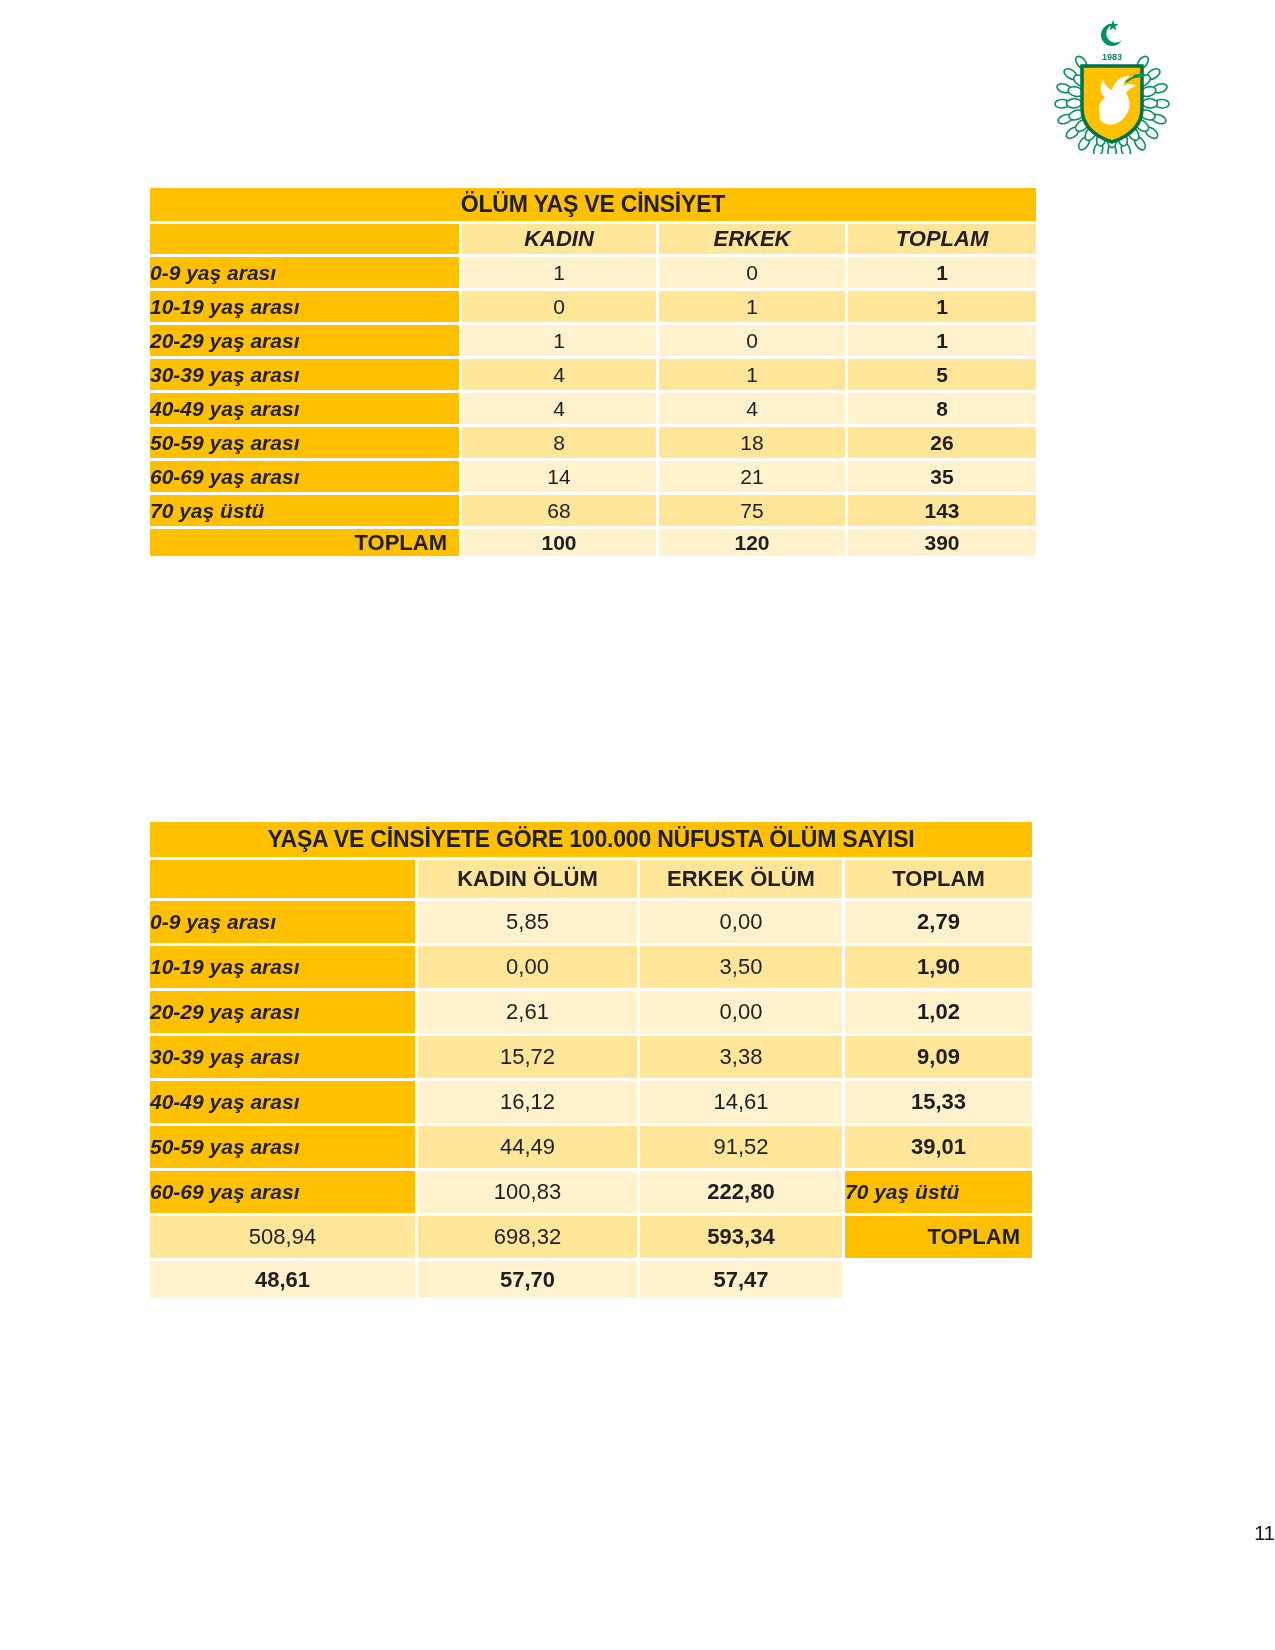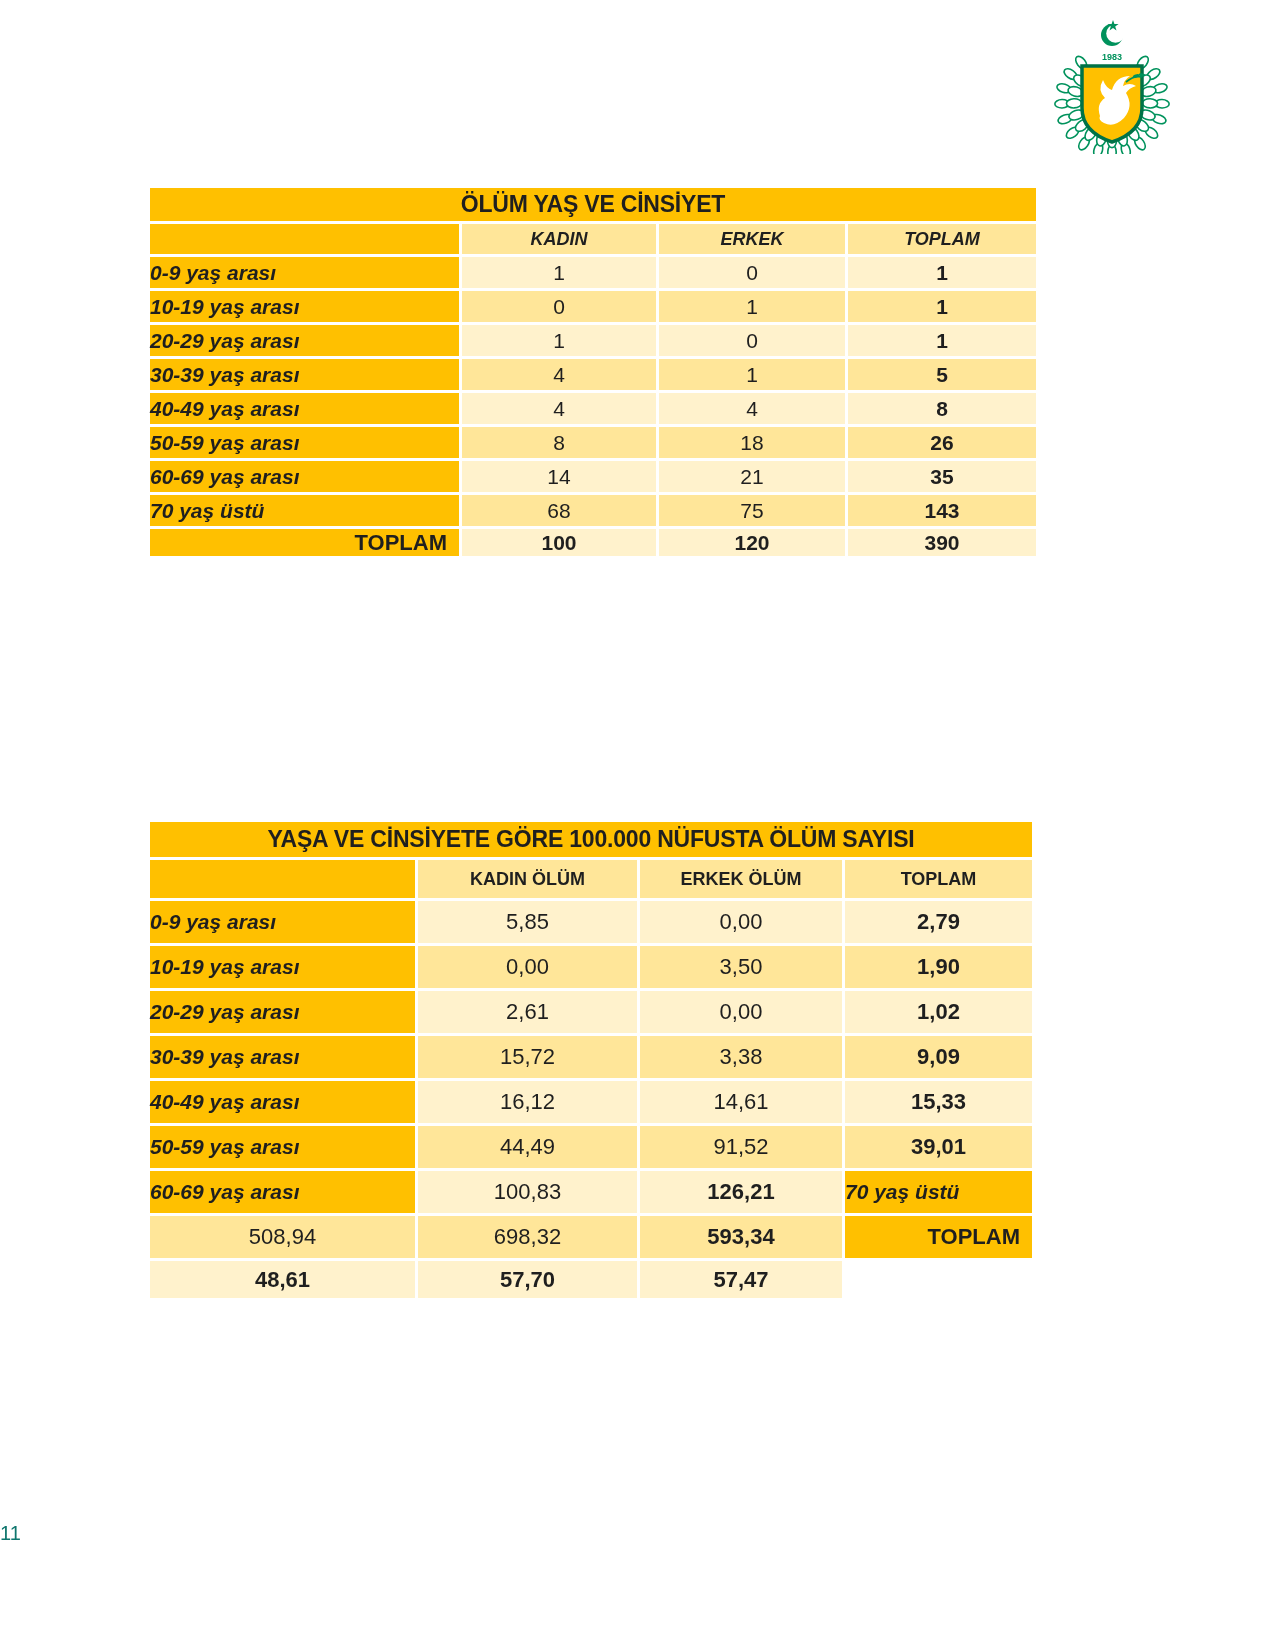--- a/index.html
+++ b/index.html
@@ -15,35 +15,35 @@
         grid-template-columns:309px 194px 186px 188px;
         grid-template-rows:33px 30px repeat(8,31px) 27px;}
   .tbl2{left:150px;top:822px;width:715px;
         grid-template-columns:265px 219px 202px 187px;
         grid-template-rows:35px 38px repeat(8,42px) 37px;}
 
   .cell{display:flex;align-items:center;justify-content:center;}
   .ttl{grid-column:1 / -1;background:#FFC000;font-weight:bold;font-size:23px;
        letter-spacing:-0.2px;text-align:center;}
   .hl{background:#FFC000;}                      
-  .hc{background:#FFE699;font-weight:bold;font-size:18px;}
+  .hc{background:#FFE699;font-weight:bold;font-size:22px;}
   .it{font-style:italic;}
   .lbl{background:#FFC000;font-weight:bold;font-style:italic;font-size:21px;
        justify-content:flex-start;box-sizing:border-box;}
   .tlbl{background:#FFC000;font-weight:bold;font-size:22px;
         justify-content:flex-end;padding-right:12px;box-sizing:border-box;}
   .odd{background:#FFF2CC;}
   .even{background:#FFE699;}
   .v{font-size:21px;}
   .tbl2 .v{font-size:22px;}
   .b{font-weight:bold;}
 
   
-  .pagenum{position:absolute;left:0;top:1522px;width:1275px;text-align:left;
-           font-size:20px;color:#0f766e;}
+  .pagenum{position:absolute;left:0;top:1522px;width:1275px;text-align:right;
+           font-size:20px;color:#0f172a;}
 </style>
 </head>
 <body>
 
 <div class="page">
 
   <div class="logo">
     <svg viewBox="0 0 124 136" width="124" height="136">
       <defs>
         <g id="lf">
@@ -180,21 +180,21 @@
     <div class="cell odd v">14,61</div>
     <div class="cell odd v b">15,33</div>
 
     <div class="cell lbl">50-59 yaş arası</div>
     <div class="cell even v">44,49</div>
     <div class="cell even v">91,52</div>
     <div class="cell even v b">39,01</div>
 
     <div class="cell lbl">60-69 yaş arası</div>
     <div class="cell odd v">100,83</div>
-    <div class="cell odd v b">126,21</div>
+    <div class="cell odd v b">222,80</div>
 
     <div class="cell lbl">70 yaş üstü</div>
     <div class="cell even v">508,94</div>
     <div class="cell even v">698,32</div>
     <div class="cell even v b">593,34</div>
 
     <div class="cell tlbl">TOPLAM</div>
     <div class="cell odd v b">48,61</div>
     <div class="cell odd v b">57,70</div>
     <div class="cell odd v b">57,47</div>

